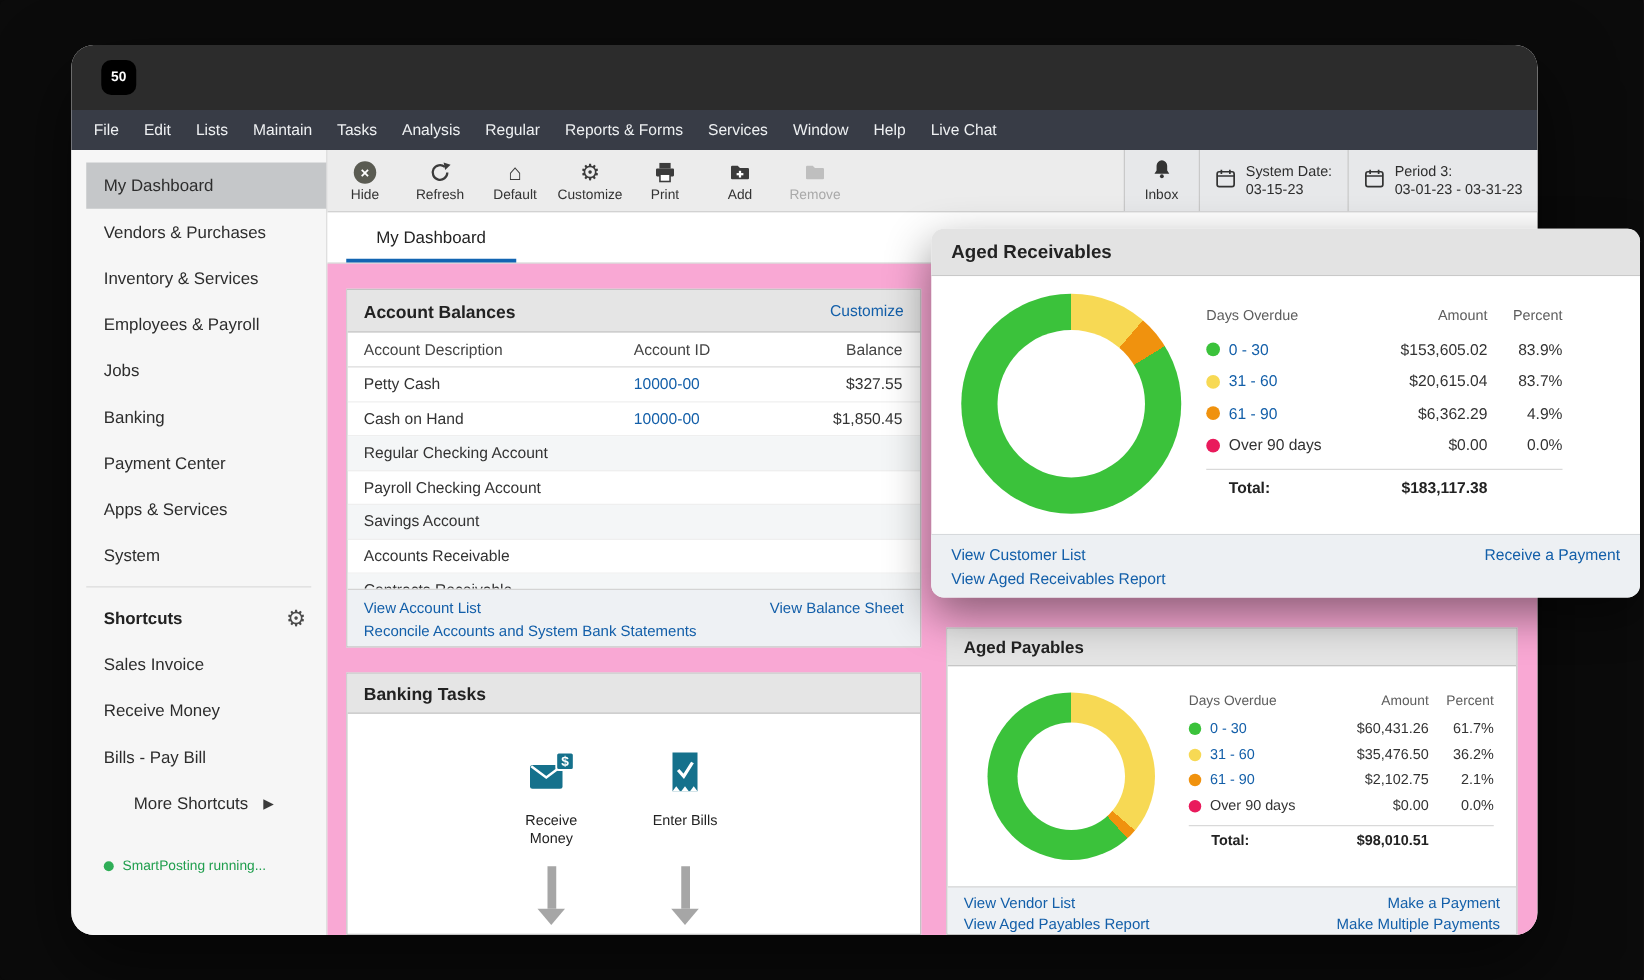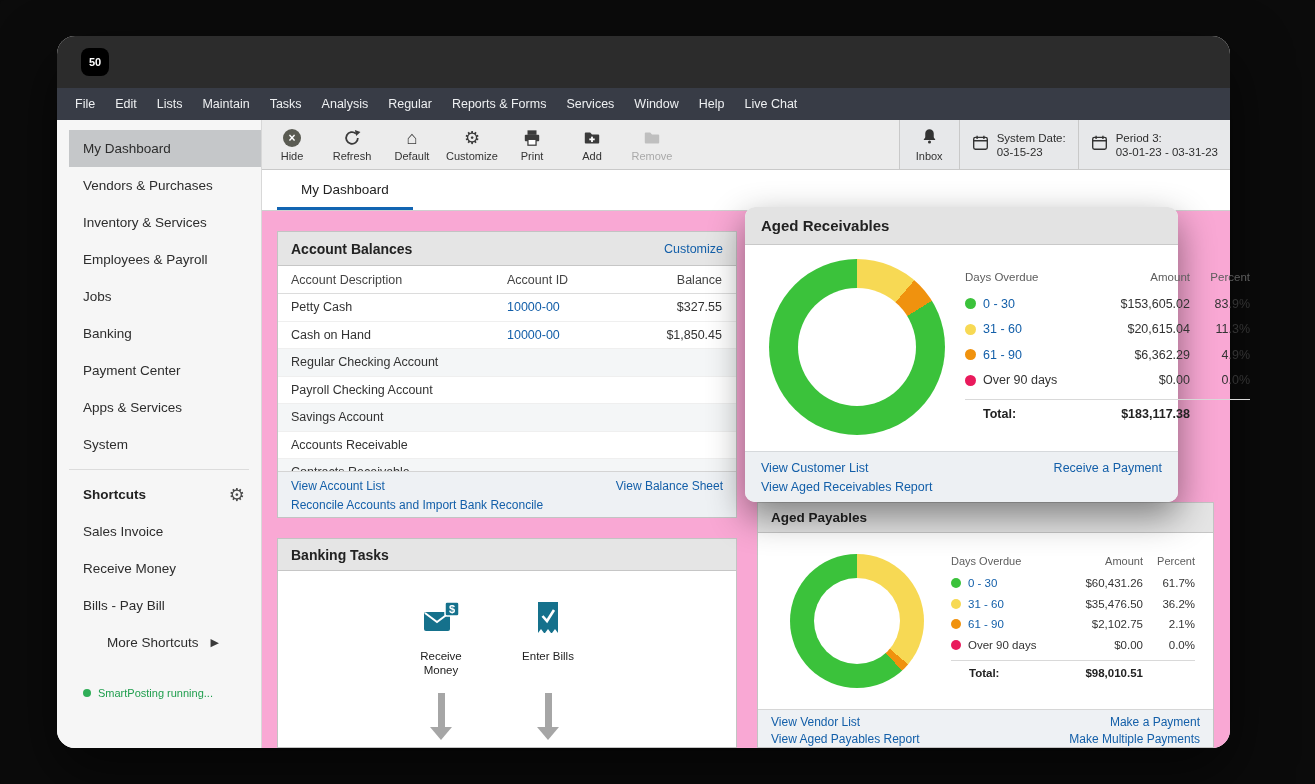--- a/index.html
+++ b/index.html
@@ -83,21 +83,21 @@
   .lg-label{display:flex;align-items:center;gap:7px;}
   .dot{width:11px;height:11px;border-radius:50%;flex:none;}
   .num{text-align:right;}
   .lg-total{display:grid;align-items:center;font-weight:bold;font-size:12.5px;color:#222;border-top:1px solid #d9d9d9;margin-top:6px;padding-top:7px;}
   .lg-total .tl{padding-left:18px;}
 
   .donut{position:absolute;border-radius:50%;}
   .donut .hole{position:absolute;background:#fff;border-radius:50%;}
 
   
-  .ar-card{position:absolute;left:745px;top:207px;width:433px;height:295px;background:#fff;border-radius:10px;box-shadow:0 14px 36px rgba(0,0,0,.45);}
+  .ar-card{position:absolute;left:745px;top:183px;width:567px;height:295px;background:#fff;border-radius:10px;box-shadow:0 14px 36px rgba(0,0,0,.45);}
   .ar-header{height:38px;background:#e3e3e3;border-bottom:1px solid #c9c9c9;border-radius:10px 10px 0 0;display:flex;align-items:center;padding:0 16px;font-size:15px;font-weight:bold;color:#222;}
   .ar-body{position:relative;height:206px;}
   .ar-donut{left:24px;top:14px;width:176px;height:176px;}
   .ar-donut .hole{left:29px;top:29px;width:118px;height:118px;}
   .ar-legend{position:absolute;left:220px;top:26px;width:298px;padding-right:13px;}
   .ar-legend .lg-head,.ar-legend .lg-row,.ar-legend .lg-total{grid-template-columns:1fr 120px 60px;}
   .ar-legend .lg-row{height:25.5px;}
   .ar-footer{height:51px;background:#edf0f3;border-top:1px solid #d6d9dc;border-radius:0 0 10px 10px;padding:7px 16px;display:flex;justify-content:space-between;font-size:12.5px;}
   .ar-footer .col{display:flex;flex-direction:column;line-height:19px;}
 
@@ -320,21 +320,21 @@
               </div>
               <div class="ab-row shade">
                 <span class="c1">Contracts Receivable</span>
                 <span class="c2"><span class="pill id"></span></span>
                 <span class="c3"><span class="pill bal"></span></span>
               </div>
             </div>
             <div class="ab-footer">
               <span class="col">
                 <span class="link">View Account List</span>
-                <span class="link">Reconcile Accounts and Import Bank Reconcile</span>
+                <span class="link">Reconcile Accounts and System Bank Statements</span>
               </span>
               <span class="col">
                 <span class="link">View Balance Sheet</span>
               </span>
             </div>
           </div>
 
           <div class="panel bt-panel">
             <div class="panel-header" style="height:32px;">
               <span>Banking Tasks</span>
@@ -465,21 +465,21 @@
             </span>
           <span class="num">$153,605.02</span>
           <span class="num">83.9%</span>
         </div>
         <div class="lg-row">
           <span class="lg-label">
               <span class="dot" style="background-color: rgb(247, 217, 84);"></span>
               <span class="link">31 - 60</span>
             </span>
           <span class="num">$20,615.04</span>
-          <span class="num">11.3%</span>
+          <span class="num">83.7%</span>
         </div>
         <div class="lg-row">
           <span class="lg-label">
               <span class="dot" style="background-color: rgb(240, 146, 14);"></span>
               <span class="link">61 - 90</span>
             </span>
           <span class="num">$6,362.29</span>
           <span class="num">4.9%</span>
         </div>
         <div class="lg-row">

